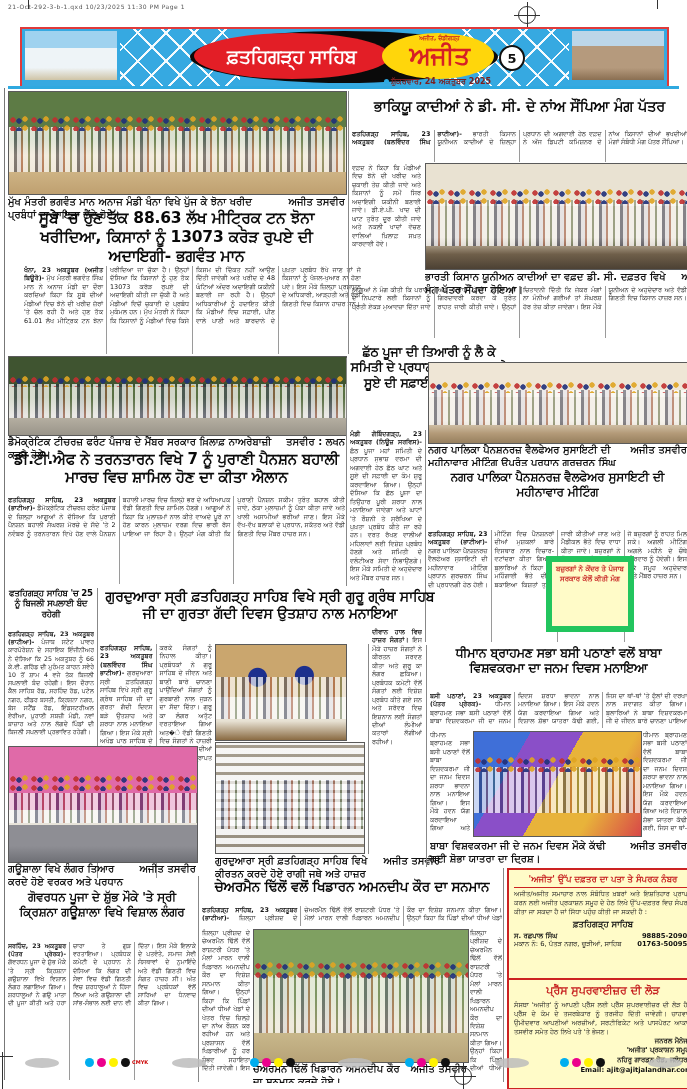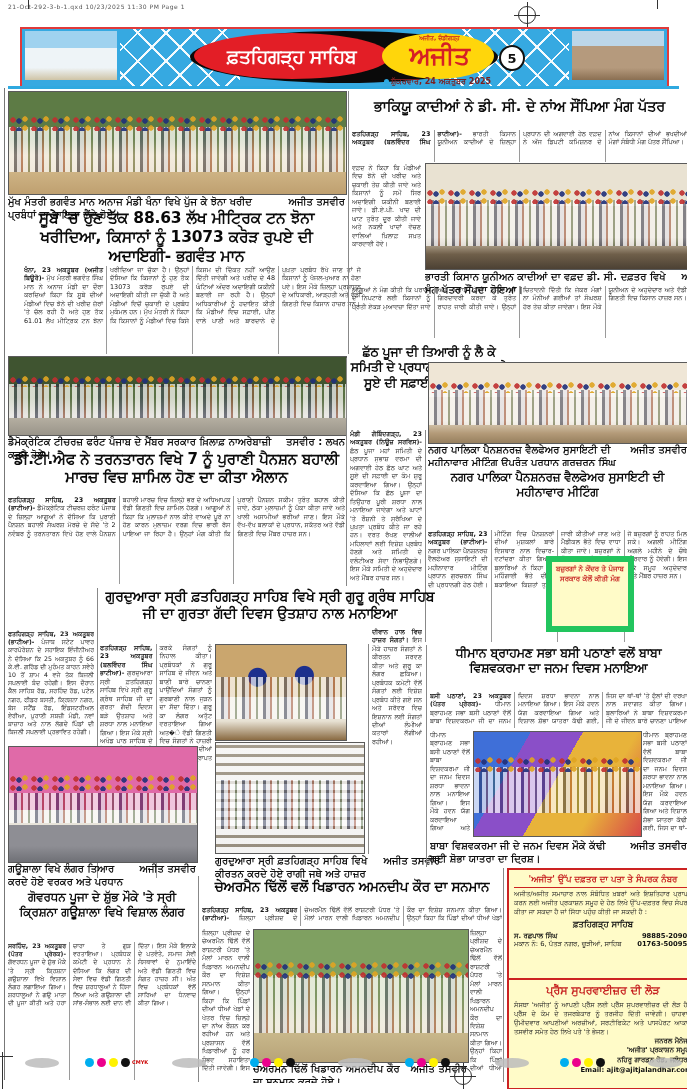--- a/index.html
+++ b/index.html
@@ -158,20 +158,21 @@
   <div class="abs cap" style="left:428px;top:444px;width:259px;height:22px;">
     <span>ਨਗਰ ਪਾਲਿਕਾ ਪੈਨਸ਼ਨਰਜ਼ ਵੈਲਫੇਅਰ ਸੁਸਾਇਟੀ ਦੀ ਮਹੀਨਾਵਾਰ ਮੀਟਿੰਗ ਉਪਰੰਤ ਪ੍ਰਧਾਨ ਗੁਰਚਰਨ ਸਿੰਘ ਤੇ ਹੋਰ ਅਹੁਦੇਦਾਰ ਤੇ ਮੈਂਬਰ।</span>
     <span class="cr">ਅਜੀਤ ਤਸਵੀਰ</span>
   </div>
   <div class="abs hl" style="left:428px;top:470px;width:259px;height:56px;font-size:12px;">ਨਗਰ ਪਾਲਿਕਾ ਪੈਨਸ਼ਨਰਜ਼ ਵੈਲਫੇਅਰ ਸੁਸਾਇਟੀ ਦੀ ਮਹੀਨਾਵਾਰ ਮੀਟਿੰਗ</div>
   <div class="abs bt" style="left:428px;top:530px;width:259px;height:112px;column-count:4;">
     <b>ਫਤਹਿਗੜ੍ਹ ਸਾਹਿਬ, 23 ਅਕਤੂਬਰ (ਭਾਟੀਆ)-</b> <span>ਨਗਰ ਪਾਲਿਕਾ ਪੈਨਸ਼ਨਰਜ਼ ਵੈਲਫੇਅਰ ਸੁਸਾਇਟੀ ਦੀ ਮਹੀਨਾਵਾਰ ਮੀਟਿੰਗ ਪ੍ਰਧਾਨ ਗੁਰਚਰਨ ਸਿੰਘ ਦੀ ਪ੍ਰਧਾਨਗੀ ਹੇਠ ਹੋਈ। ਮੀਟਿੰਗ ਵਿਚ ਪੈਨਸ਼ਨਰਾਂ ਦੀਆਂ ਮੁਸ਼ਕਲਾਂ ਬਾਰੇ ਵਿਸਥਾਰ ਨਾਲ ਵਿਚਾਰ-ਵਟਾਂਦਰਾ ਕੀਤਾ ਗਿਆ। ਬੁਲਾਰਿਆਂ ਨੇ ਕਿਹਾ ਕਿ ਮਹਿੰਗਾਈ ਭੱਤੇ ਦੀਆਂ ਬਕਾਇਆ ਕਿਸ਼ਤਾਂ ਤੁਰੰਤ ਜਾਰੀ ਕੀਤੀਆਂ ਜਾਣ ਅਤੇ ਮੈਡੀਕਲ ਭੱਤੇ ਵਿਚ ਵਾਧਾ ਕੀਤਾ ਜਾਵੇ। ਬਜ਼ੁਰਗਾਂ ਨੇ ਕੇਂਦਰ ਅਤੇ ਪੰਜਾਬ ਸਰਕਾਰ ਤੋਂ ਮੰਗ ਕੀਤੀ ਕਿ ਪੈਨਸ਼ਨ ਸੰਬੰਧੀ ਬਕਾਏ ਜਲਦ ਜਾਰੀ ਕੀਤੇ ਜਾਣ ਤਾਂ ਜੋ ਬਜ਼ੁਰਗਾਂ ਨੂੰ ਰਾਹਤ ਮਿਲ ਸਕੇ। ਅਗਲੀ ਮੀਟਿੰਗ ਅਗਲੇ ਮਹੀਨੇ ਦੇ ਚੌਥੇ ਵੀਰਵਾਰ ਨੂੰ ਹੋਵੇਗੀ। ਇਸ ਮੌਕੇ ਸਮੂਹ ਅਹੁਦੇਦਾਰ ਅਤੇ ਮੈਂਬਰ ਹਾਜ਼ਰ ਸਨ।</span>
   </div>
   <div class="hlbox" style="left:546px;top:556px;width:72px;height:58px;">ਬਜ਼ੁਰਗਾਂ ਨੇ ਕੇਂਦਰ ਤੇ ਪੰਜਾਬ ਸਰਕਾਰ ਕੋਲੋਂ ਕੀਤੀ ਮੰਗ</div>
 
+  <div class="abs hl" style="left:8px;top:588px;width:86px;height:38px;font-size:8.6px;">ਫਤਹਿਗੜ੍ਹ ਸਾਹਿਬ 'ਚ 25 ਨੂੰ ਬਿਜਲੀ ਸਪਲਾਈ ਬੰਦ ਰਹੇਗੀ</div>
   <div class="abs bt" style="left:8px;top:630px;width:86px;height:112px;column-count:1;font-size:6.2px;">
     <b>ਫਤਹਿਗੜ੍ਹ ਸਾਹਿਬ, 23 ਅਕਤੂਬਰ (ਭਾਟੀਆ)-</b> <span>ਪੰਜਾਬ ਸਟੇਟ ਪਾਵਰ ਕਾਰਪੋਰੇਸ਼ਨ ਦੇ ਸਹਾਇਕ ਇੰਜੀਨੀਅਰ ਨੇ ਦੱਸਿਆ ਕਿ 25 ਅਕਤੂਬਰ ਨੂੰ 66 ਕੇ.ਵੀ. ਗਰਿੱਡ ਦੀ ਮੁਰੰਮਤ ਕਾਰਨ ਸਵੇਰੇ 10 ਤੋਂ ਸ਼ਾਮ 4 ਵਜੇ ਤੱਕ ਬਿਜਲੀ ਸਪਲਾਈ ਬੰਦ ਰਹੇਗੀ। ਇਸ ਦੌਰਾਨ ਕੈਲ ਸਾਹਿਬ ਰੋਡ, ਸਰਹਿੰਦ ਰੋਡ, ਪਟੇਲ ਨਗਰ, ਫੀਡਰ ਬਸਤੀ, ਕ੍ਰਿਸ਼ਨਾ ਨਗਰ, ਬੱਸ ਸਟੈਂਡ ਰੋਡ, ਇੰਡਸਟਰੀਅਲ ਏਰੀਆ, ਪੁਰਾਣੀ ਸਬਜ਼ੀ ਮੰਡੀ, ਨਵਾਂ ਬਾਜ਼ਾਰ ਅਤੇ ਨਾਲ ਲੱਗਦੇ ਪਿੰਡਾਂ ਦੀ ਬਿਜਲੀ ਸਪਲਾਈ ਪ੍ਰਭਾਵਿਤ ਰਹੇਗੀ।</span>
   </div>
   <div class="vrule" style="left:97px;top:588px;height:290px;"></div>
 
   <div class="abs hl" style="left:100px;top:588px;width:340px;height:50px;font-size:14px;">ਗੁਰਦੁਆਰਾ ਸ੍ਰੀ ਫ਼ਤਹਿਗੜ੍ਹ ਸਾਹਿਬ ਵਿਖੇ ਸ੍ਰੀ ਗੁਰੂ ਗ੍ਰੰਥ ਸਾਹਿਬ ਜੀ ਦਾ ਗੁਰਤਾ ਗੱਦੀ ਦਿਵਸ ਉਤਸ਼ਾਹ ਨਾਲ ਮਨਾਇਆ</div>
   <div class="abs bt" style="left:100px;top:644px;width:112px;height:234px;column-count:2;">
     <b>ਫਤਹਿਗੜ੍ਹ ਸਾਹਿਬ, 23 ਅਕਤੂਬਰ (ਬਲਵਿੰਦਰ ਸਿੰਘ ਭਾਟੀਆ)-</b> <span>ਗੁਰਦੁਆਰਾ ਸ੍ਰੀ ਫ਼ਤਹਿਗੜ੍ਹ ਸਾਹਿਬ ਵਿਖੇ ਸ੍ਰੀ ਗੁਰੂ ਗ੍ਰੰਥ ਸਾਹਿਬ ਜੀ ਦਾ ਗੁਰਤਾ ਗੱਦੀ ਦਿਵਸ ਬੜੇ ਉਤਸ਼ਾਹ ਅਤੇ ਸ਼ਰਧਾ ਨਾਲ ਮਨਾਇਆ ਗਿਆ। ਇਸ ਮੌਕੇ ਸ੍ਰੀ ਅਖੰਡ ਪਾਠ ਸਾਹਿਬ ਦੇ ਭੋਗ ਪਾਏ ਗਏ ਅਤੇ ਰਾਗੀ ਜਥਿਆਂ ਨੇ ਇਲਾਹੀ ਬਾਣੀ ਦਾ ਰਸਭਿੰਨਾ ਕੀਰਤਨ ਕਰਕੇ ਸੰਗਤਾਂ ਨੂੰ ਨਿਹਾਲ ਕੀਤਾ। ਪ੍ਰਬੰਧਕਾਂ ਨੇ ਗੁਰੂ ਸਾਹਿਬ ਦੇ ਜੀਵਨ ਅਤੇ ਬਾਣੀ ਬਾਰੇ ਚਾਨਣਾ ਪਾਉਂਦਿਆਂ ਸੰਗਤਾਂ ਨੂੰ ਗੁਰਬਾਣੀ ਨਾਲ ਜੁੜਨ ਦਾ ਸੱਦਾ ਦਿੱਤਾ। ਗੁਰੂ ਕਾ ਲੰਗਰ ਅਤੁੱਟ ਵਰਤਾਇਆ ਗਿਆ ਅਤ�ੇ ਵੱਡੀ ਗਿਣਤੀ ਵਿਚ ਸੰਗਤਾਂ ਨੇ ਹਾਜ਼ਰੀ ਭਰ ਕੇ ਗੁਰੂ ਘਰ ਦੀਆਂ ਖੁਸ਼ੀਆਂ ਪ੍ਰਾਪਤ ਕੀਤੀਆਂ।</span>
   </div>
   <div class="ph ph-ragi" style="left:215px;top:644px;width:130px;height:95px;"></div>

